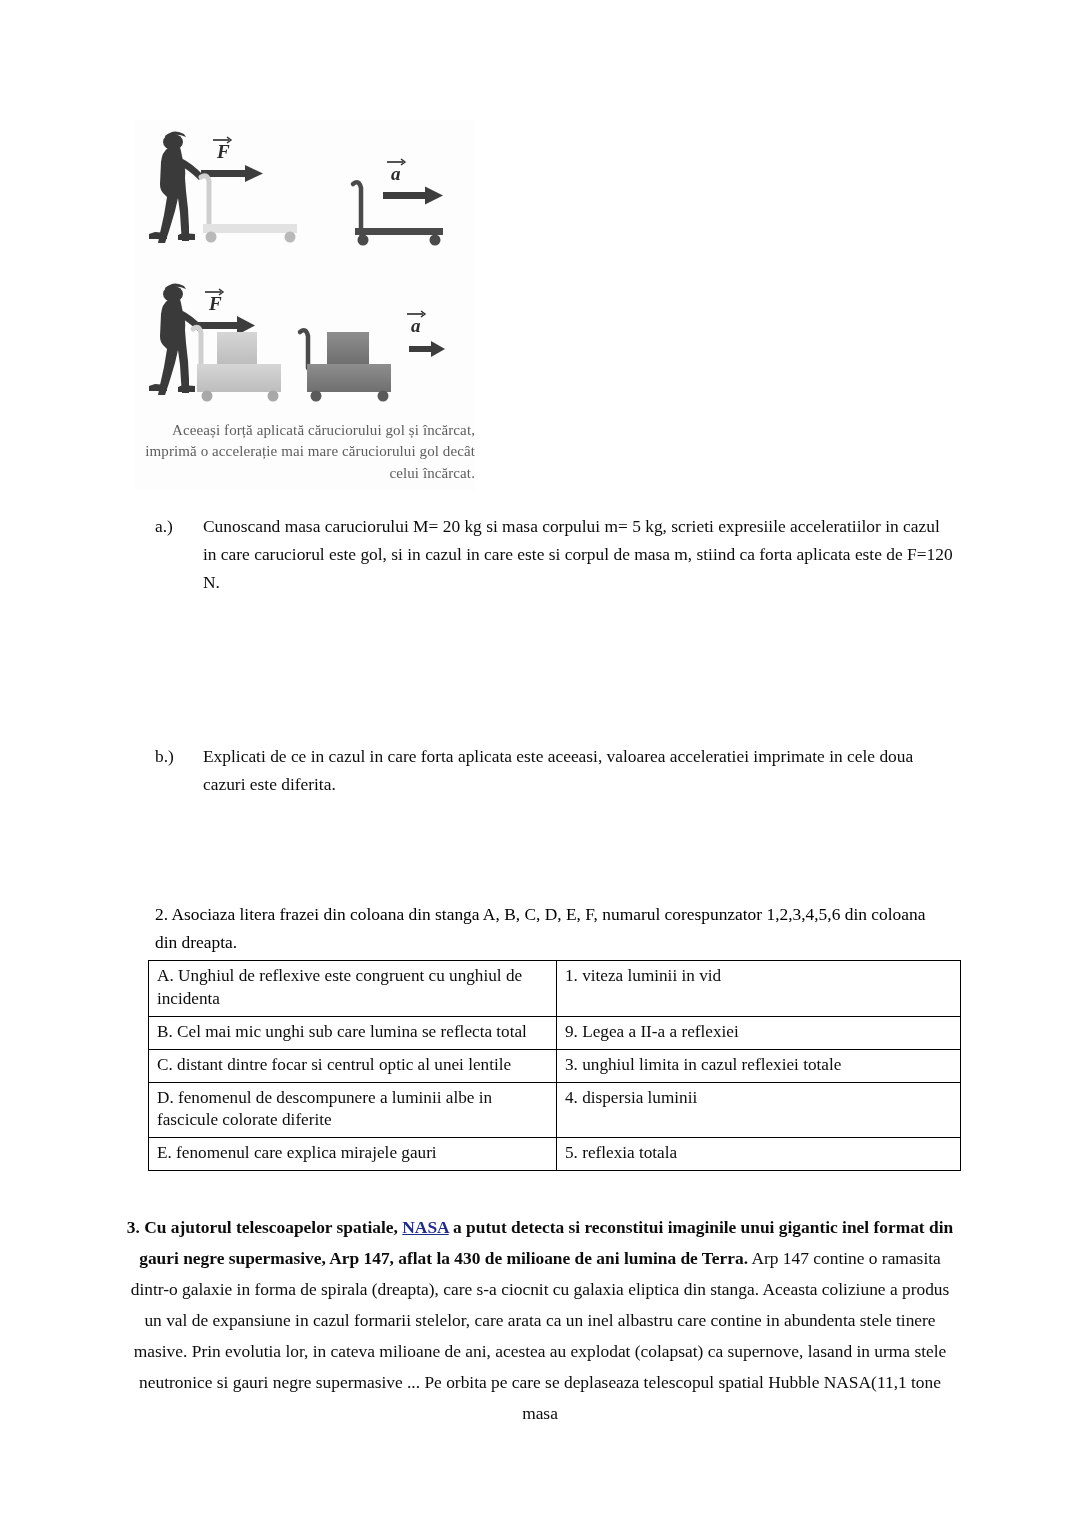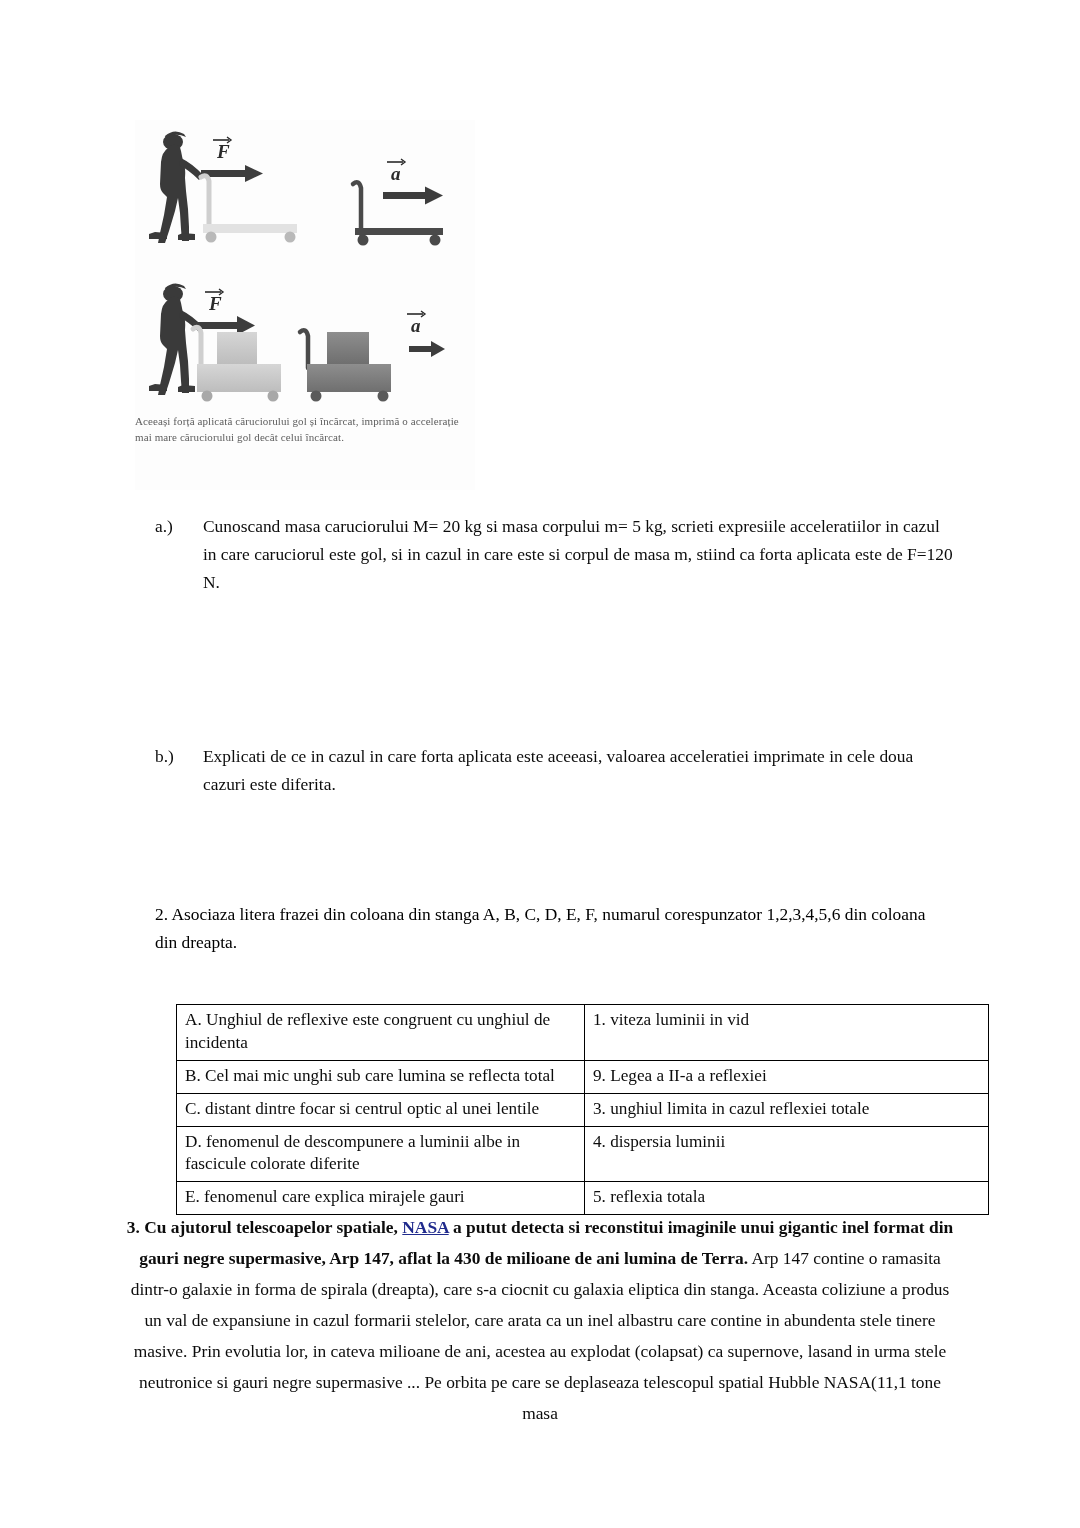--- a/index.html
+++ b/index.html
@@ -22,25 +22,25 @@
     left: 135px;
     top: 120px;
     width: 340px;
     height: 370px;
     background: #fdfdfd;
   }
   .fig-svg { display: block; }
   .fig-caption {
     position: absolute;
     left: 0;
-    top: 294px;
+    top: 300px;
     width: 340px;
-    text-align: left;
+    text-align: right;
     font-family: "Liberation Serif", "DejaVu Serif", serif;
-    font-size: 11px;
+    font-size: 15px;
     line-height: 1.42;
     color: #5d5d5d;
     letter-spacing: 0.1px;
   }
 
   
   .qitem {
     position: absolute;
     font-size: 17.4px;
     line-height: 1.62;
@@ -66,25 +66,24 @@
     top: 900px;
     width: 790px;
     font-size: 17.4px;
     line-height: 1.62;
   }
 
   
   .match-table {
     position: absolute;
     left: 148px;
-    top: 1004px;
+    top: 960px;
     width: 812px;
     border-collapse: collapse;
     table-layout: fixed;
-    margin-left: 28px;
   }
   .match-table td {
     border: 1.4px solid #000;
     padding: 4px 8px 5px 8px;
     font-size: 17.2px;
     line-height: 1.33;
     vertical-align: top;
     color: #0c0c0c;
   }
   .match-table td.left-col { width: 408px; }

